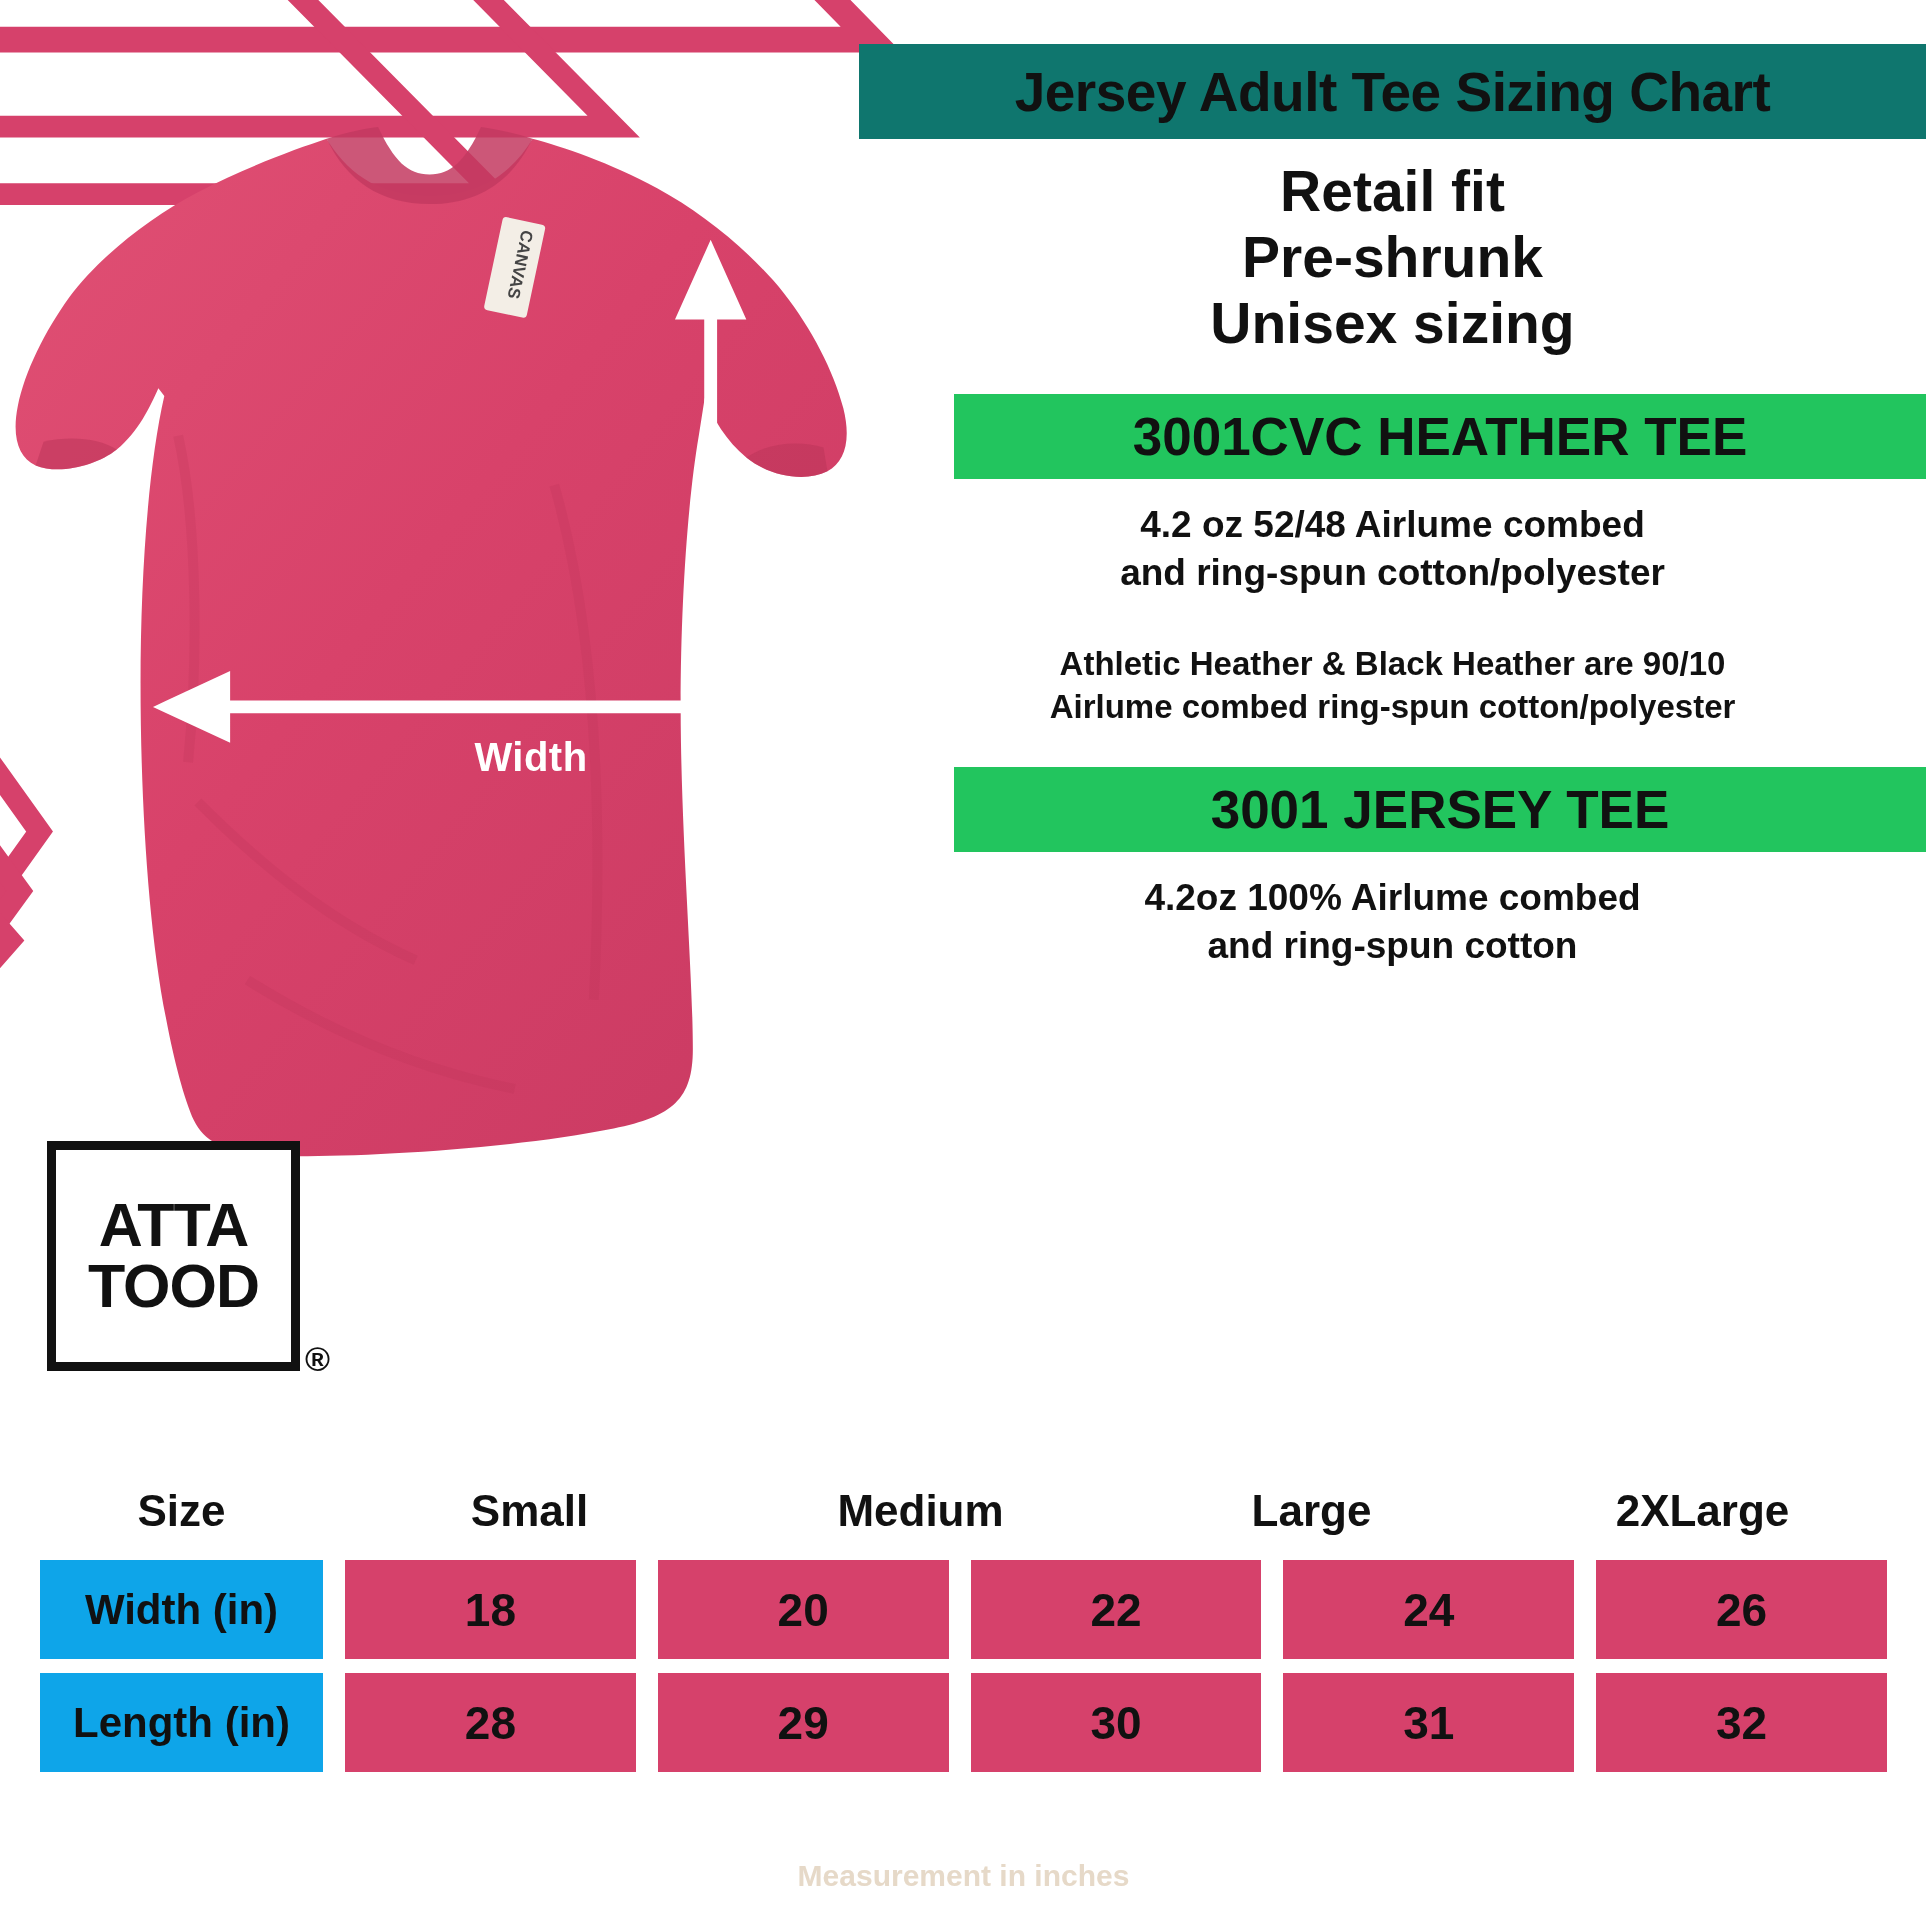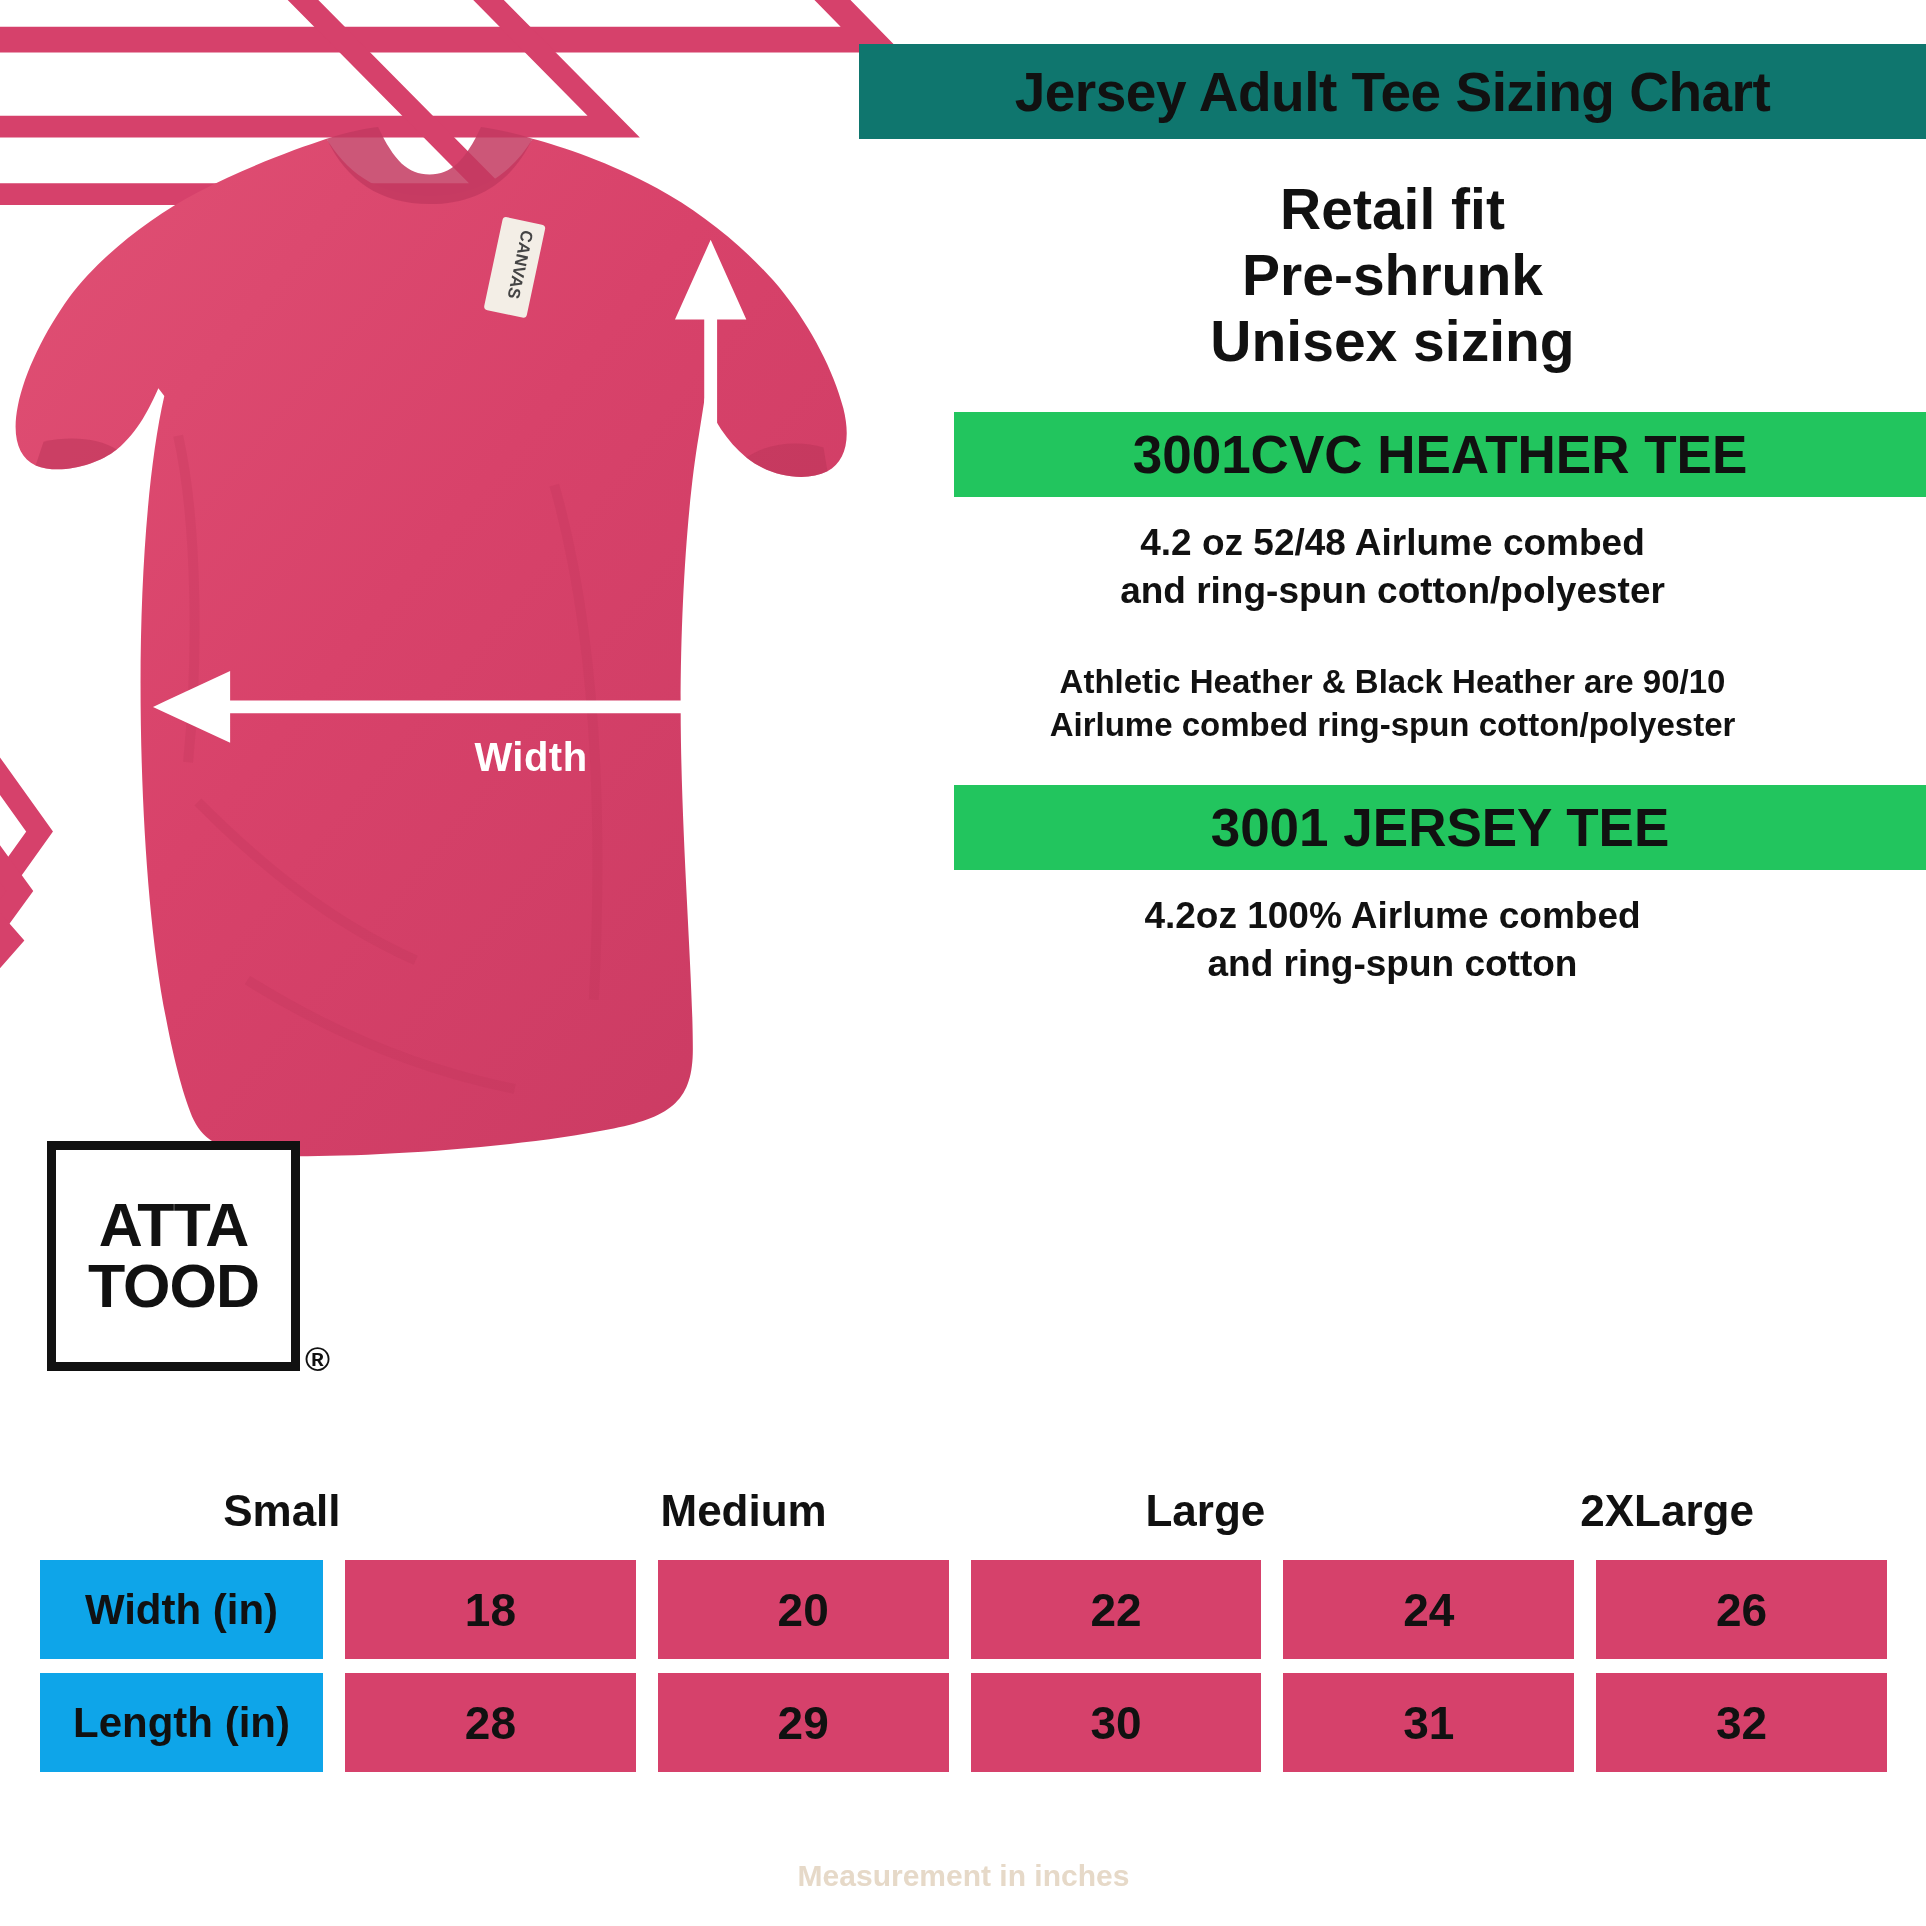--- a/index.html
+++ b/index.html
@@ -48,21 +48,20 @@
 
   
   .right-col {
     position: absolute;
     left: 859px;
     top: 158px;
     width: 1067px;
   }
   .fit-lines {
     text-align: center;
-    margin-top: 18px;
   }
   .fit-lines div {
     font-size: 57px;
     font-weight: bold;
     line-height: 1.16;
     color: #111111;
   }
 
   .band {
     background: #22c55e;
@@ -352,20 +351,21 @@
 
 <div class="logo">
   <div>ATTA</div>
   <div>TOOD</div>
 </div>
 <div class="logo-reg">®</div>
 
 <div class="table">
 
   <div class="trow head">
+    <div class="cell c-label">Size</div>
     <div class="cell c-val">Small</div>
     <div class="cell c-val">Medium</div>
     <div class="cell c-val">Large</div>
     <div class="cell c-val">2XLarge</div>
   </div>
 
   <div class="trow body">
     <div class="cell c-label">Width (in)</div>
     <div class="cell c-val">18</div>
     <div class="cell c-val">20</div>

